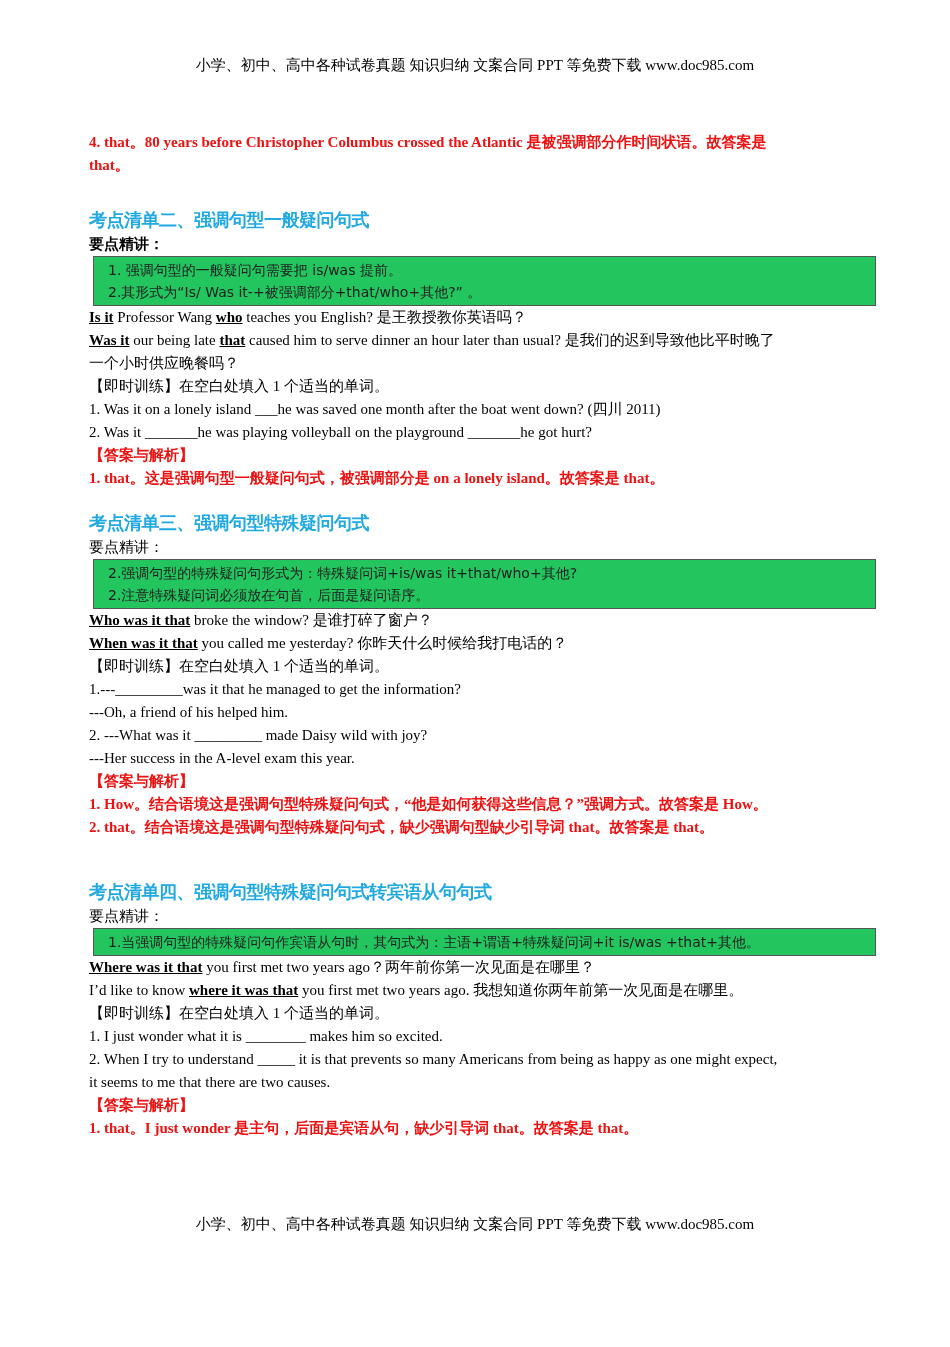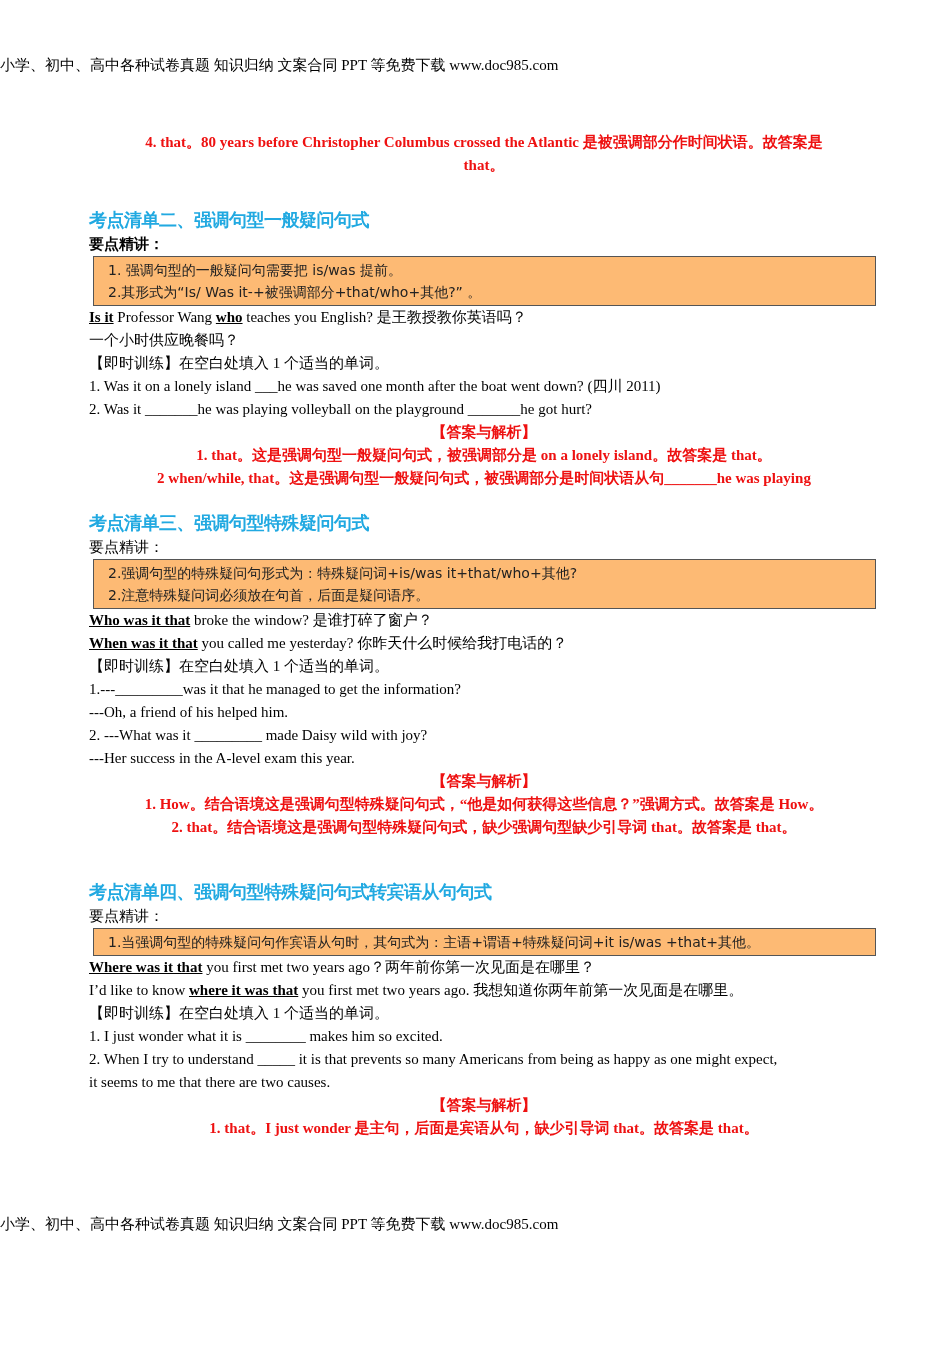--- a/index.html
+++ b/index.html
@@ -7,48 +7,48 @@
     body {
       position: relative;
       font-family: "Liberation Serif", "DejaVu Serif", serif;
       color: #000;
       font-size: 15px;
       overflow: hidden;
     }
     .page-header, .page-footer {
       position: absolute;
       left: 0; width: 950px;
-      text-align: left;
+      text-align: center;
       font-size: 15px;
       color: #000;
       font-family: "Liberation Serif", "DejaVu Serif", serif;
     }
     .page-header { top: 56px; }
     .page-footer { top: 1215px; }
     .content {
       position: absolute;
       left: 89px;
       top: 131px;
       width: 790px;
     }
     .line { line-height: 23px; min-height: 23px; white-space: nowrap; }
-    .red { color: #ee1111; font-weight: bold; text-align: center; }
+    .red { color: #ee1111; font-weight: bold; }
     .heading {
       color: #21a9e1;
       font-family: "DejaVu Sans", "Liberation Sans", sans-serif;
       font-weight: bold;
       font-size: 18px;
       line-height: 26px;
       margin-top: 20px;
       letter-spacing: -0.5px;
     }
     .subheading { line-height: 23px; }
     .subheading.bold { font-weight: bold; }
     .note-box {
-      background: #fdba74;
+      background: #22c55e;
       border: 1.5px solid #555;
       margin-left: 4px;
       width: 783px;
       padding: 2px 0 2px 14px;
       font-family: "DejaVu Sans", "Liberation Sans", sans-serif;
       font-size: 14px;
       color: #222;
     }
     .note-box .line { line-height: 22px; min-height: 22px; }
     .ex-key { font-weight: bold; text-decoration: underline; }
@@ -65,27 +65,29 @@
 
   <div class="heading" style="margin-top:30px;">考点清单二、强调句型一般疑问句式</div>
   <div class="subheading bold">要点精讲：</div>
   <div class="note-box">
     <div class="line">1. 强调句型的一般疑问句需要把 is/was 提前。</div>
     <div class="line">2.其形式为“Is/ Was it-+被强调部分+that/who+其他?” 。</div>
   </div>
   <div class="line">
     <span class="ex-key">Is it</span><span> Professor Wang </span><span class="ex-key">who</span><span> teaches you English? 是王教授教你英语吗？</span>
   </div>
+  <div class="line">
+    <span class="ex-key">Was it</span><span> our being late </span><span class="ex-key">that</span><span> caused him to serve dinner an hour later than usual? 是我们的迟到导致他比平时晚了</span>
+  </div>
   <div class="line">一个小时供应晚餐吗？</div>
   <div class="line">【即时训练】在空白处填入 1 个适当的单词。</div>
   <div class="line">1. Was it on a lonely island ___he was saved one month after the boat went down? (四川 2011)</div>
   <div class="line">2. Was it _______he was playing volleyball on the playground _______he got hurt?</div>
   <div class="line red">【答案与解析】</div>
   <div class="line red">1. that。这是强调句型一般疑问句式，被强调部分是 on a lonely island。故答案是 that。</div>
-  <div class="line red">2 when/while, that。这是强调句型一般疑问句式，被强调部分是时间状语从句_______he was playing</div>
 
   <div class="heading" style="">考点清单三、强调句型特殊疑问句式</div>
   <div class="subheading">要点精讲：</div>
   <div class="note-box">
     <div class="line">2.强调句型的特殊疑问句形式为：特殊疑问词+is/was it+that/who+其他?</div>
     <div class="line">2.注意特殊疑问词必须放在句首，后面是疑问语序。</div>
   </div>
   <div class="line">
     <span class="ex-key">Who was it that</span><span> broke the window? 是谁打碎了窗户？</span>
   </div>

